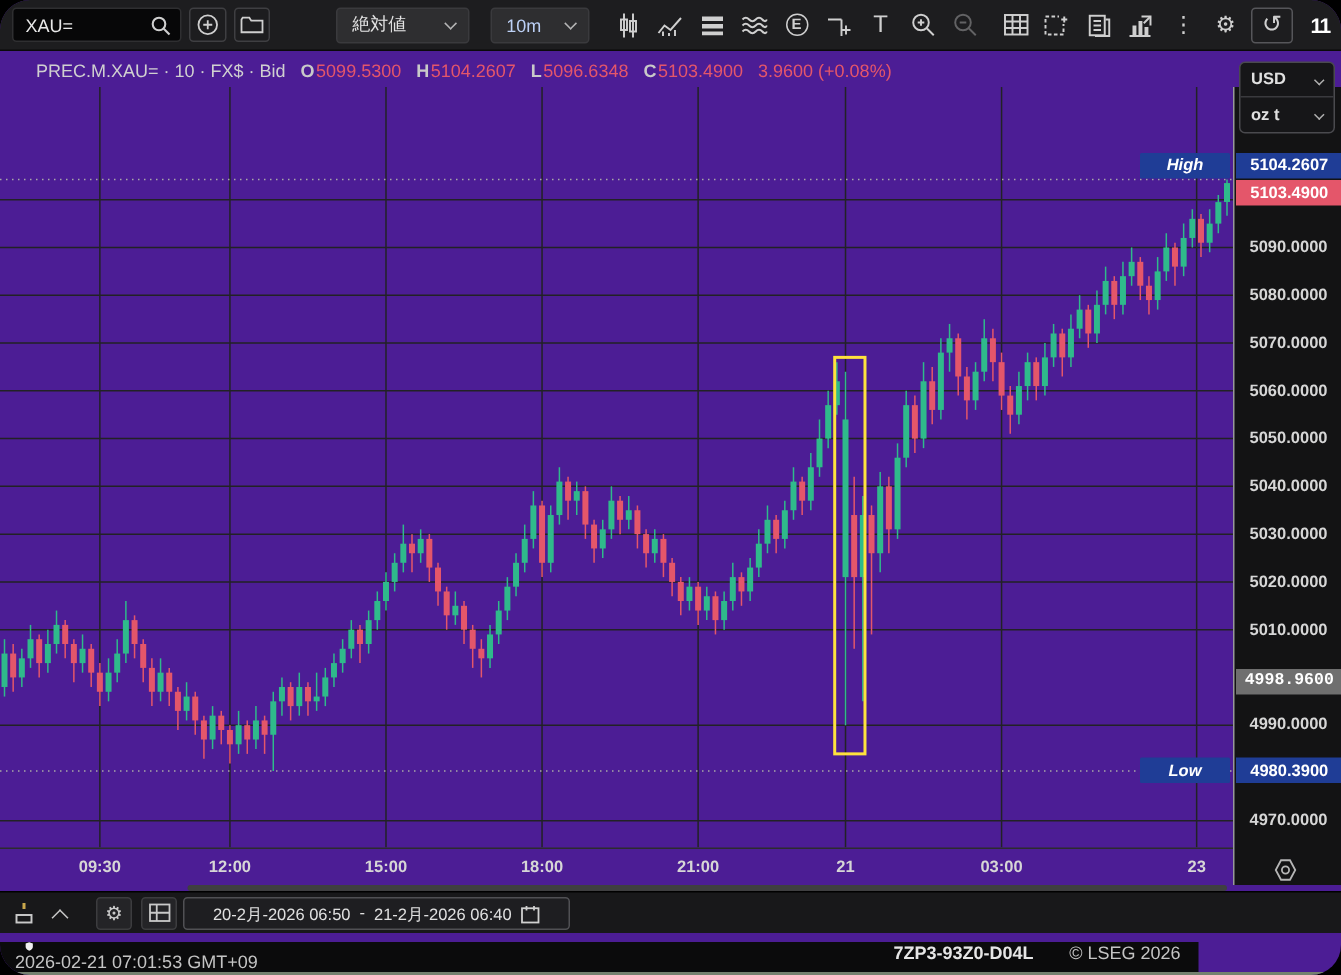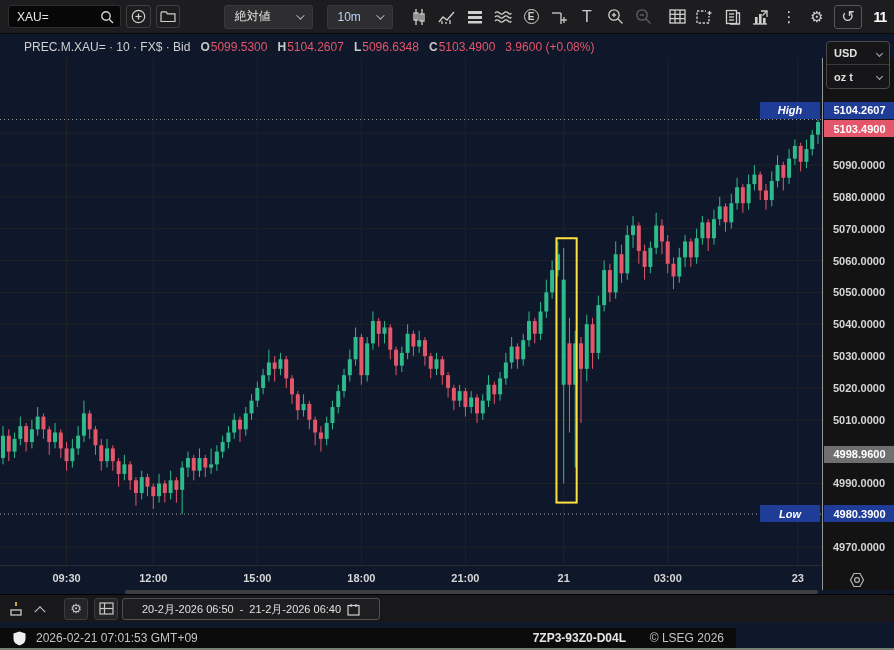--- a/index.html
+++ b/index.html
@@ -1,18 +1,18 @@
 <!DOCTYPE html>
 <html><head>
 <meta charset="utf-8">
 <style>
   * { margin:0; padding:0; box-sizing:border-box; }
   html,body { background:#000; }
   body { font-family:"Liberation Sans","DejaVu Sans",sans-serif; }
-  #app { position:relative; width:894px; height:650px; background:#0f172a; overflow:hidden; color:#d6d6d6; }
+  #app { position:relative; width:894px; height:650px; background:#4c1d95; overflow:hidden; color:#d6d6d6;border-radius:20px; }
 
   
   #toolbar { position:absolute; left:0; top:0; width:894px; height:34px; background:#1d1d1f; display:flex; align-items:center; padding-left:8px; border-bottom:1px solid #0a0a0a; }
   .searchbox { position:relative; width:122px; height:23px; background:#070708; border:1px solid #2f2f31; border-radius:3px; display:flex; align-items:center; }
   .searchbox input { flex:1; background:transparent; border:none; outline:none; color:#e8e8e8; font-size:12px; padding:0 4px 0 8px; width:90px; font-family:inherit; }
   .sq-btn { width:26px; height:23px; border:1px solid #3f3f42; border-radius:3px; background:#1d1d1f; display:flex; align-items:center; justify-content:center; margin-left:5px; cursor:pointer; }
   .dropdown { height:24px; background:#2e2e30; border:1px solid #3a3a3d; border-radius:3px; display:flex; align-items:center; justify-content:space-between; padding:0 10px; cursor:pointer; }
   .dd-label { font-size:12px; color:#e3e3e3; }
   .chev { width:6px; height:6px; border-right:1.5px solid #b5b5b5; border-bottom:1.5px solid #b5b5b5; transform:rotate(45deg) translateY(-2px); margin-left:10px; }
   .chev-sm { width:5px; height:5px; border-right:1.4px solid #b0b0b0; border-bottom:1.4px solid #b0b0b0; transform:rotate(45deg); margin-left:6px; }
@@ -35,40 +35,40 @@
   #chart-area { position:absolute; left:0; top:58px; width:822px; height:507px; }
   #chart-svg { position:absolute; left:0; top:0; }
   .side-tag { position:absolute; right:2px; width:60px; height:17px; background:#1f3d96; color:#fff; font-size:11px; font-weight:700; display:flex; align-items:center; justify-content:center; border-radius:1px;font-style:italic; }
 
   
   #price-axis { position:absolute; left:822px; top:58px; width:72px; height:532px; border-left:1px solid #98989a; background:#131314; }
   .ytick { position:absolute; left:0; width:72px; height:16px; font-size:11px; font-weight:700; color:#d6d6d6; display:flex; align-items:center; justify-content:center; }
   .badge { position:absolute; left:1px; width:71px; height:17px; font-size:11px; font-weight:700; display:flex; align-items:center; justify-content:center; color:#fff; }
   .badge.navy { background:#1f3d96; }
   .badge.red { background:#e4566a; }
-  .badge.gray { background:#6f6f6f; }
+  .badge.gray { background:#6f6f6f;font-family:Liberation Mono, monospace; }
 
   
   #time-axis { position:absolute; left:0; top:565px; width:822px; height:14px; border-top:1px solid #2c2c2f; }
   .xtick { position:absolute; top:6px; width:46px; text-align:center; font-size:11px; font-weight:700; color:#d6d6d6; }
   #hscroll { position:absolute; left:125px; top:24px; width:693px; height:4px; background:#3f3f41; border-radius:2px; cursor:pointer; }
   #axis-gear { position:absolute; left:844px; top:569px; width:26px; height:22px; display:flex; align-items:center; justify-content:center; cursor:pointer; }
 
   
   #bottombar { position:absolute; left:0; top:594px; width:894px; height:28px; background:#18181a; border-top:1px solid #000; display:flex; align-items:center; }
   .bbtn { width:24px; height:22px; display:flex; align-items:center; justify-content:center; color:#c9c9c9; cursor:pointer; }
   .bbtn.boxed2 { background:#242427; border:1px solid #3c3c3f; border-radius:3px; }
   #daterange { position:absolute; left:122px; top:3px; height:22px; width:258px; background:#1e1e21; border:1px solid #505054; border-radius:3px; display:flex; align-items:center; justify-content:center; font-size:11px; color:#e0e0e0; gap:6px; cursor:pointer; }
 
   
   #unit-panel { position:absolute; left:826px; top:41px; width:64px; border:1px solid #4a4a4e; border-radius:4px; background:#161618; z-index:5; }
   .unit-row { height:23px; display:flex; align-items:center; justify-content:space-between; padding:0 7px; font-size:11px; font-weight:700; color:#e0e0e0; cursor:pointer; }
 
   
-  #statusbar { position:absolute; left:0; top:628px; width:736px; height:20px; background:#0b0b0c; display:flex; align-items:center; font-size:12px; color:#c4c4c4; }
+  #statusbar { position:absolute; left:0; top:628px; width:799px; height:20px; background:#0b0b0c; display:flex; align-items:flex-start; font-size:12px; color:#c4c4c4;flex-direction:column; }
   #statusbar .code { font-weight:800; color:#e6e6e6; }
   #bottom-strip { position:absolute; left:0; top:648px; width:894px; height:2px; background:#75816f; }
 </style>
 </head>
 <body>
 
 <div id="app">
 
   <div id="toolbar">
     <div class="searchbox">

